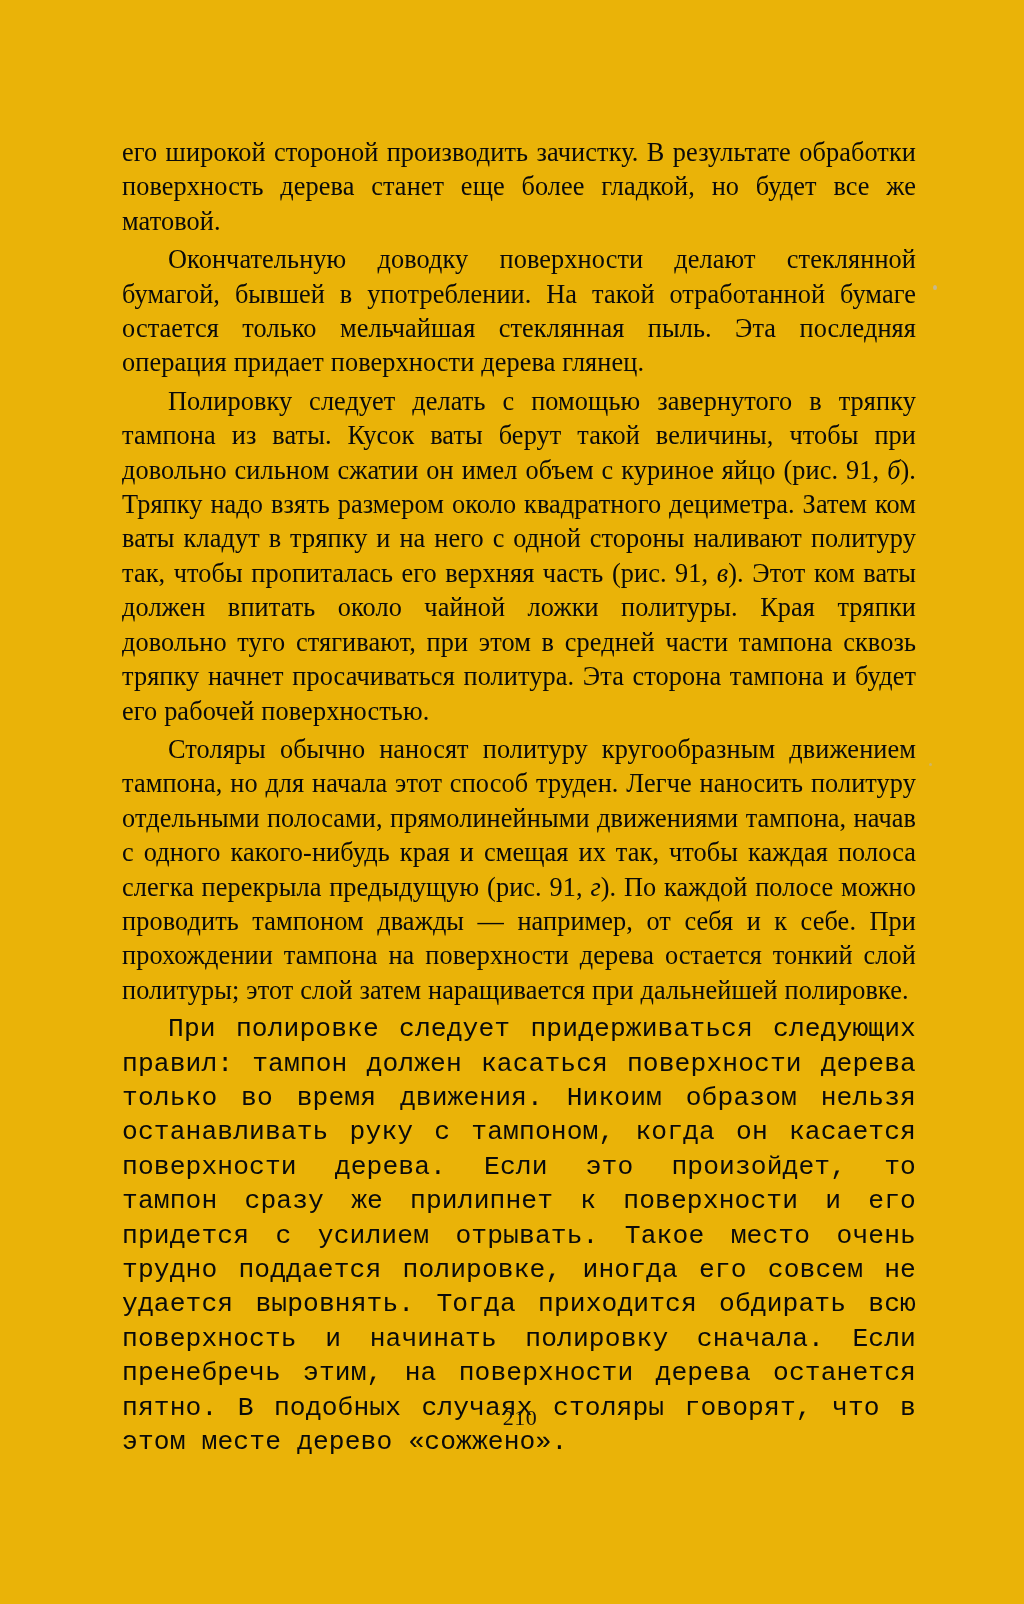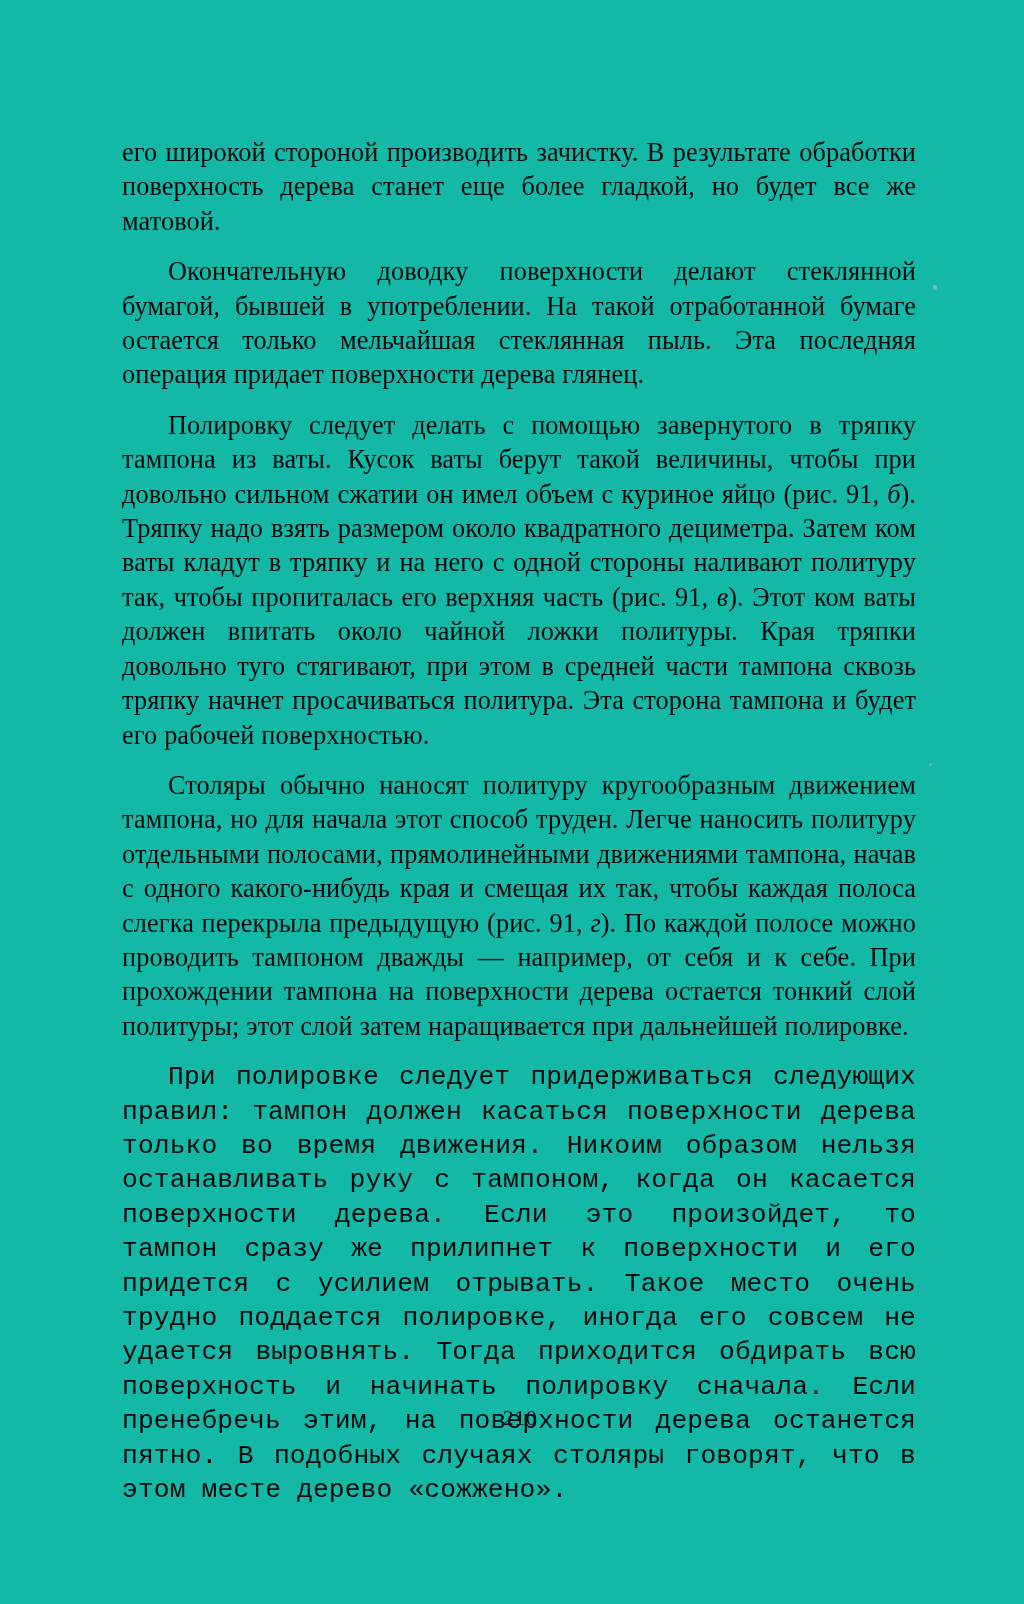--- a/index.html
+++ b/index.html
@@ -6,21 +6,21 @@
   html, body {
     margin: 0;
     padding: 0;
     background: #ffffff;
   }
 
   .page {
     position: relative;
     width: 1024px;
     height: 1604px;
-    background: #14b8a6;
+    background: #eab308;
     overflow: hidden;
     font-family: "Liberation Serif", "DejaVu Serif", serif;
     color: #0a0a0a;
     -webkit-font-smoothing: none;
   }
 
   .text-column {
     position: absolute;
     left: 122px;
     top: 136px;
@@ -32,21 +32,21 @@
     font-size: 26.3px;
     line-height: 34.4px;
     text-align: justify;
     text-align-last: left;
     letter-spacing: 0.1px;
     word-spacing: 0.2px;
     hyphens: manual;
   }
 
   .para + .para {
-    margin-top: 16px;
+    margin-top: 4px;
   }
 
   .para.indent {
     text-indent: 46px;
   }
 
   .para.last-justify {
     text-align-last: left;
     font-family: Liberation Mono, monospace;
   }

